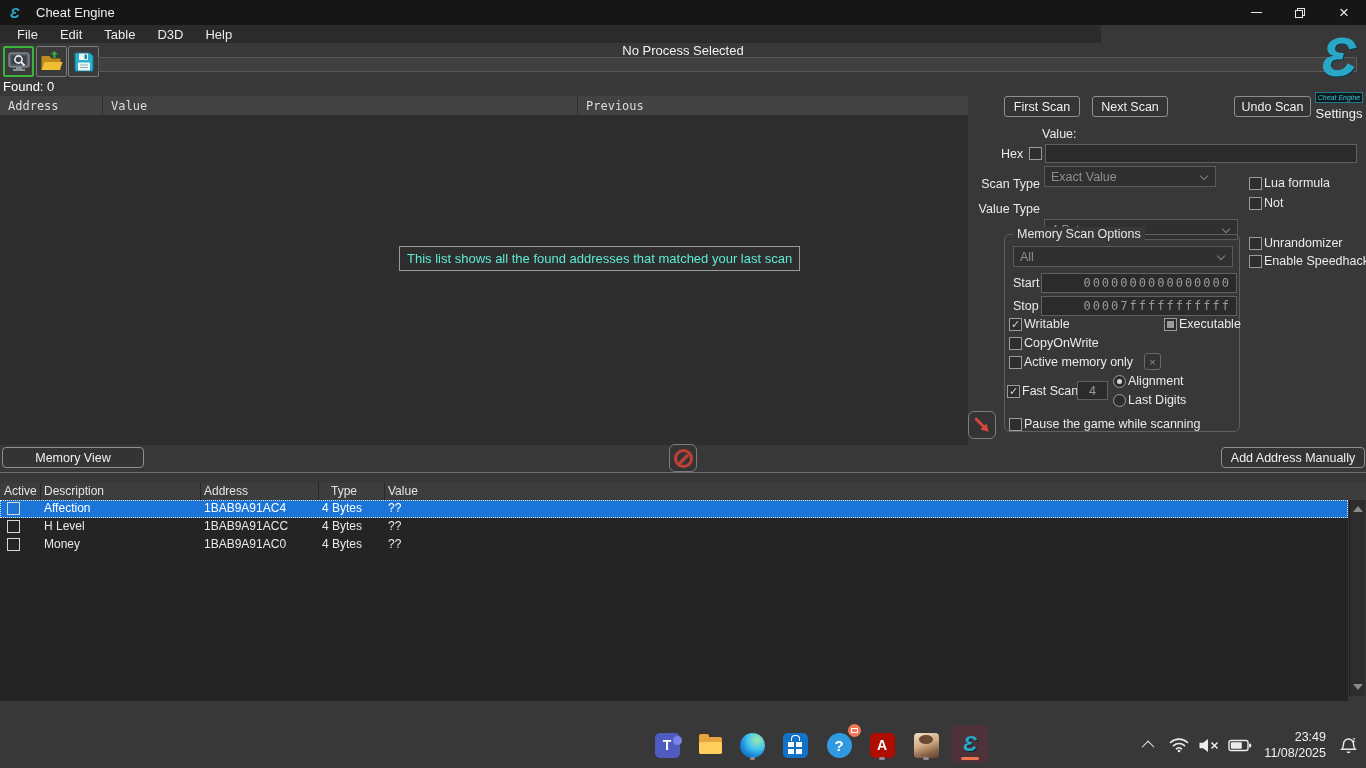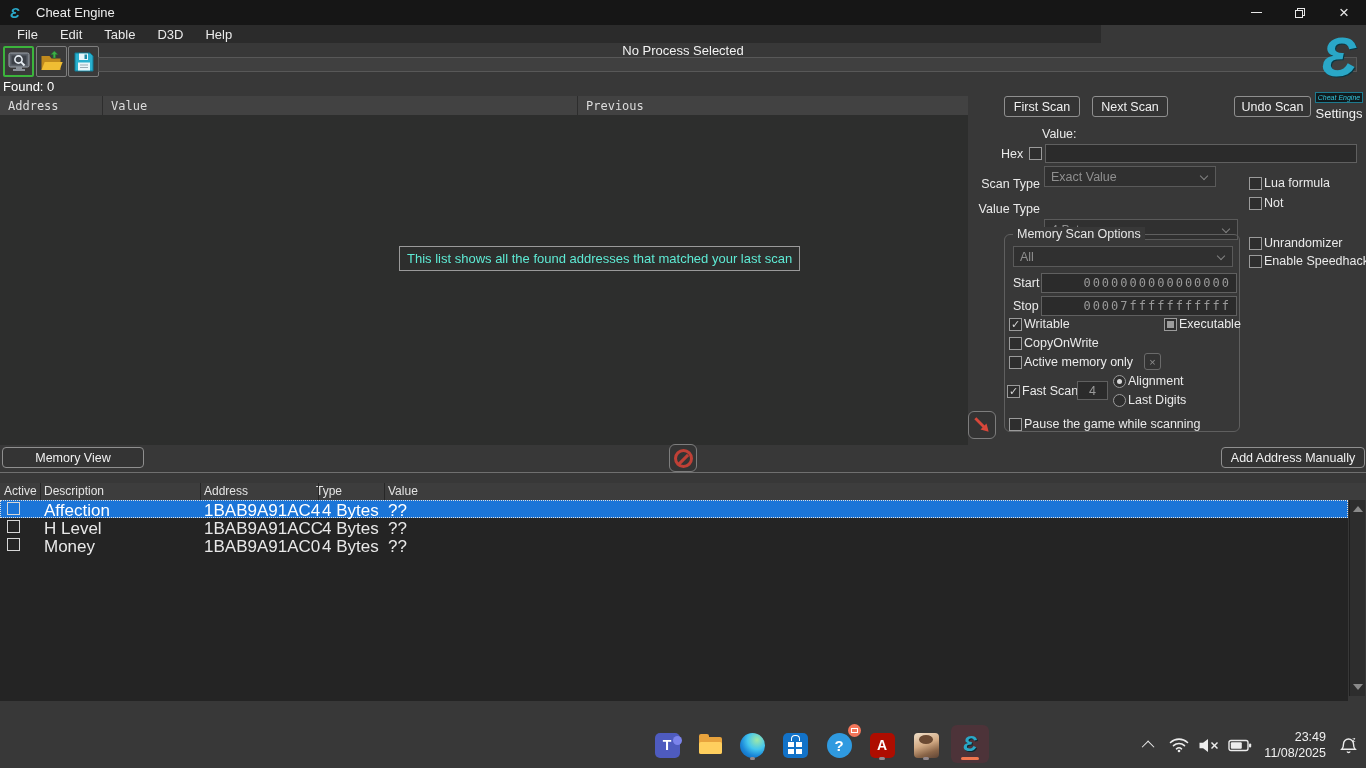--- a/index.html
+++ b/index.html
@@ -67,21 +67,21 @@
   
   .iconbtn { border:1px solid #7d7d7d; border-radius:6px; background:#343434; display:flex; align-items:center; justify-content:center; }
   .no-circle { width:19px; height:19px; border:3px solid #bf4036; border-radius:50%; position:relative; }
   .no-circle::after { content:""; position:absolute; left:0px; top:6px; width:13px; height:3px; background:#bf4036; transform:rotate(-45deg); }
 
   
   .ct-header { top:483px; left:0; width:1366px; height:17px; background:#3d3d3d; font-size:12px; color:#e4e4e4; }
   .ct-header span { position:absolute; top:1px; }
   .ct-div { position:absolute; top:0; width:1px; height:17px; background:#272727; }
   .ct-list { top:500px; left:0; width:1348px; height:201px; background:#242424; }
-  .ct-row { position:absolute; left:0; width:1348px; height:18px; font-size:17px; color:#e8e8e8; }
+  .ct-row { position:absolute; left:0; width:1348px; height:18px; font-size:12px; color:#e8e8e8; }
   .ct-row.selected { background:#1b75d8; outline:1px dotted #e0e0e0; outline-offset:-1px; color:#fff; }
   .ct-row .cbx { position:absolute; left:7px; top:2px; width:13px; height:13px; border:1px solid #d6d6d6; background:transparent; }
   .ct-row span { position:absolute; top:1px; }
   .c-desc { left:44px; } .c-addr { left:204px; } .c-type { left:322px; } .c-val { left:388px; }
 
   .scrollbar { top:500px; left:1349px; width:16px; height:196px; background:#2d2d2d; border-left:1px solid #1f1f1f; }
   .sb-arrow { position:absolute; left:3px; width:0; height:0; border-left:5px solid transparent; border-right:5px solid transparent; }
   .sb-up { top:6px; border-bottom:6px solid #8a8a8a; }
   .sb-down { bottom:6px; border-top:6px solid #8a8a8a; }
 
@@ -314,21 +314,21 @@
   <div class="abs iconbtn" style="left:669px; top:444px; width:28px; height:28px;">
     <span class="no-circle"></span>
   </div>
   <div class="abs btn" style="left:1221px; top:447px; width:144px; height:21px; border-radius:4px;">Add Address Manually</div>
   <div class="abs" style="left:0; top:472px; width:1366px; height:1px; background:#707070;"></div>
 
   <div class="abs ct-header">
     <span style="left:4px;">Active</span>
     <span style="left:44px;">Description</span>
     <span style="left:204px;">Address</span>
-    <span style="left:316px;">Type</span>
+    <span style="left:331px;">Type</span>
     <span style="left:388px;">Value</span>
     <i class="ct-div" style="left:40px;"></i>
       <i class="ct-div" style="left:200px;"></i>
       <i class="ct-div" style="left:318px;"></i>
       <i class="ct-div" style="left:384px;"></i>
   </div>
 
   <div class="abs ct-list">
     <div class="ct-row selected" style="top:0;">
       <i class="cbx"></i>

